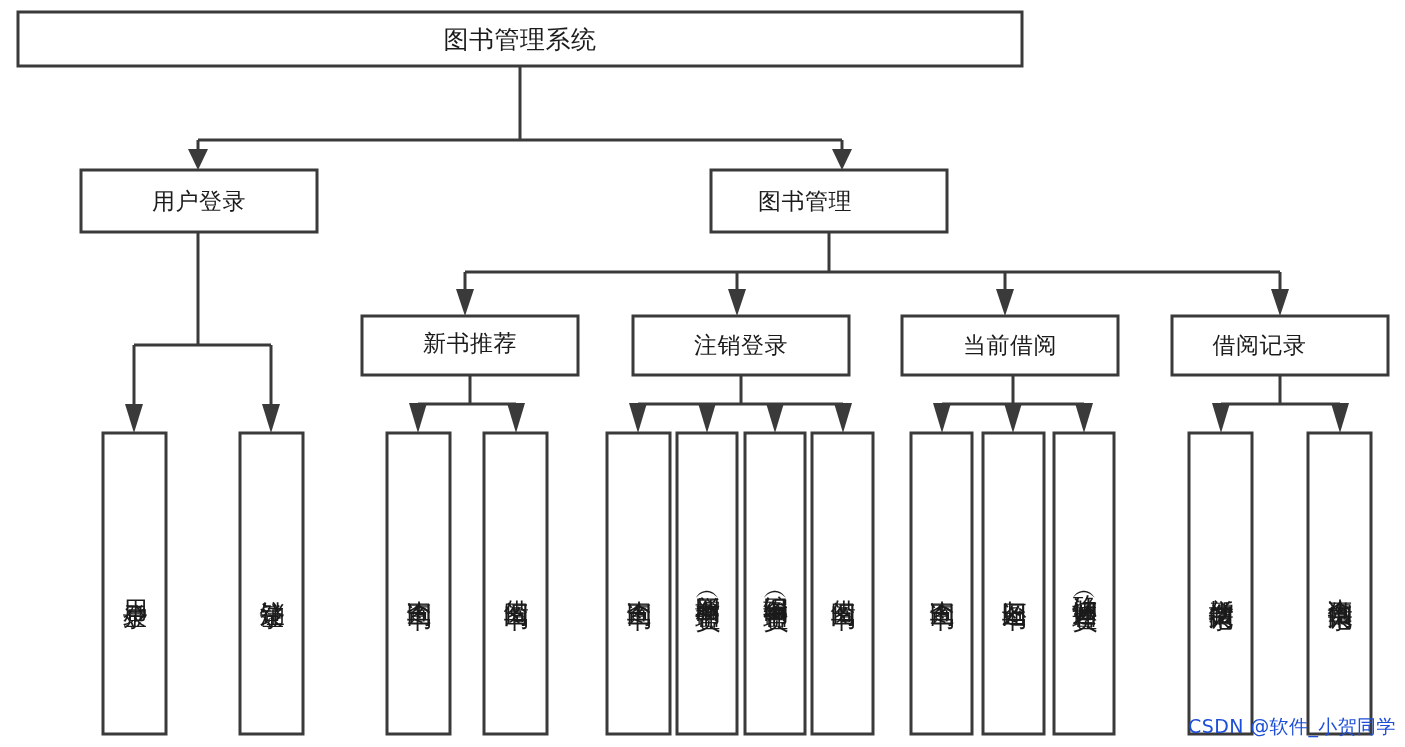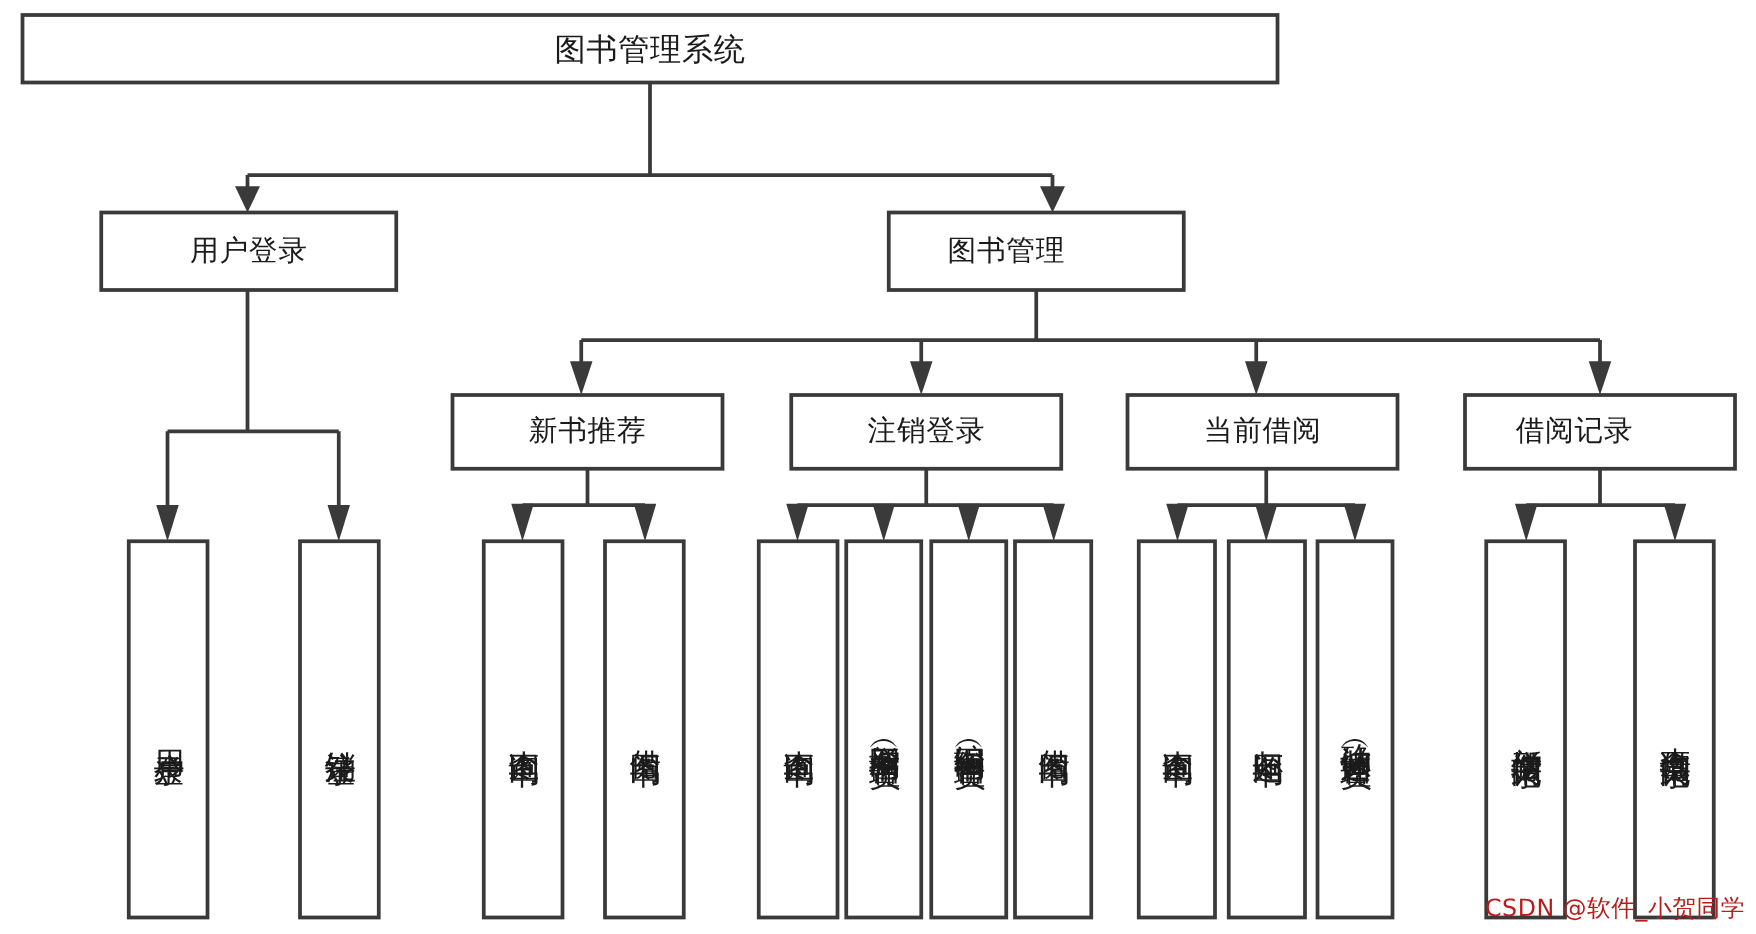--- a/index.html
+++ b/index.html
@@ -67,21 +67,21 @@
     letter-spacing: 2px;
     align-items: center;
     justify-content: center;
     text-align: center;
   }
   .watermark {
     position: absolute;
     left: 1188px;
     top: 714px;
     font-size: 19px;
-    color: #b91c1c;
+    color: #1d4ed8;
     font-family: "DejaVu Sans", "Liberation Sans", sans-serif;
     white-space: nowrap;
     letter-spacing: 0.4px;
   }
 </style>
 </head>
 <body>
 
 <div id="diagram-root">
 
@@ -175,21 +175,21 @@
 
     <rect class="node-box" x="1189" y="433" width="63" height="301"></rect>
     <rect class="node-box" x="1308" y="433" width="63" height="301"></rect>
   </svg>
 
   <div class="node-label h-label root-label" style="left:18px; top:12px; width:1004px; height:54px;">图书管理系统</div>
 
   <div class="node-label h-label" style="left:81px; top:170px; width:236px; height:62px;">用户登录</div>
   <div class="node-label h-label" style="left:711px; top:170px; width:188px; height:62px;">图书管理</div>
 
-  <div class="node-label h-label" style="left:362px; top:316px; width:216px; height:59px;">新书推荐</div>
+  <div class="node-label h-label" style="left:362px; top:316px; width:216px; height:59px;font-family:Liberation Mono, monospace;">新书推荐</div>
   <div class="node-label h-label" style="left:633px; top:316px; width:216px; height:59px;">注销登录</div>
   <div class="node-label h-label" style="left:902px; top:316px; width:216px; height:59px;">当前借阅</div>
   <div class="node-label h-label" style="left:1172px; top:316px; width:175px; height:59px;">借阅记录</div>
 
   <div class="node-label v-label" style="left:103px; top:433px; width:63px; height:301px;">用户登录</div>
   <div class="node-label v-label" style="left:240px; top:433px; width:63px; height:301px;">注销登录</div>
 
   <div class="node-label v-label" style="left:387px; top:433px; width:63px; height:301px;">查询图书</div>
   <div class="node-label v-label" style="left:484px; top:433px; width:63px; height:301px;">借阅图书</div>
 

